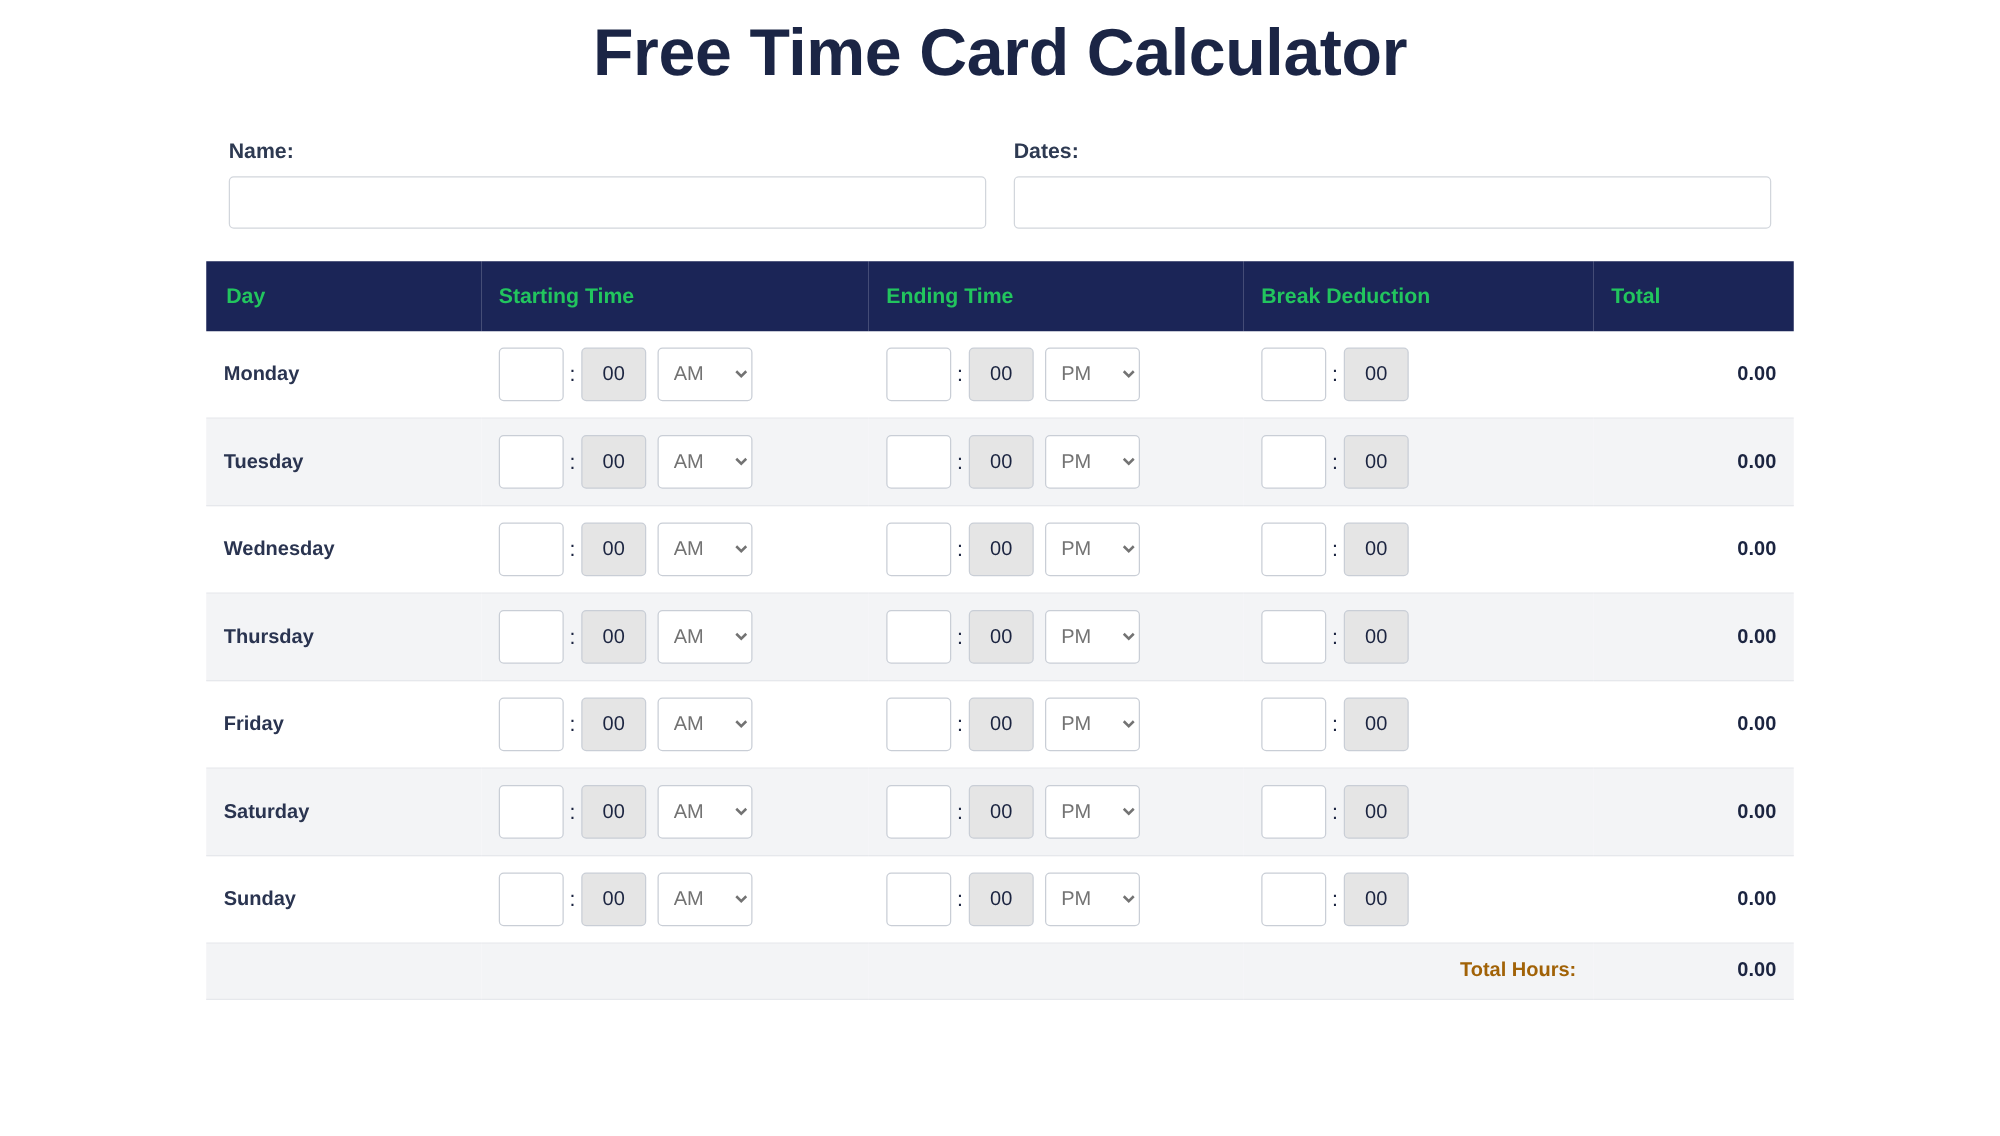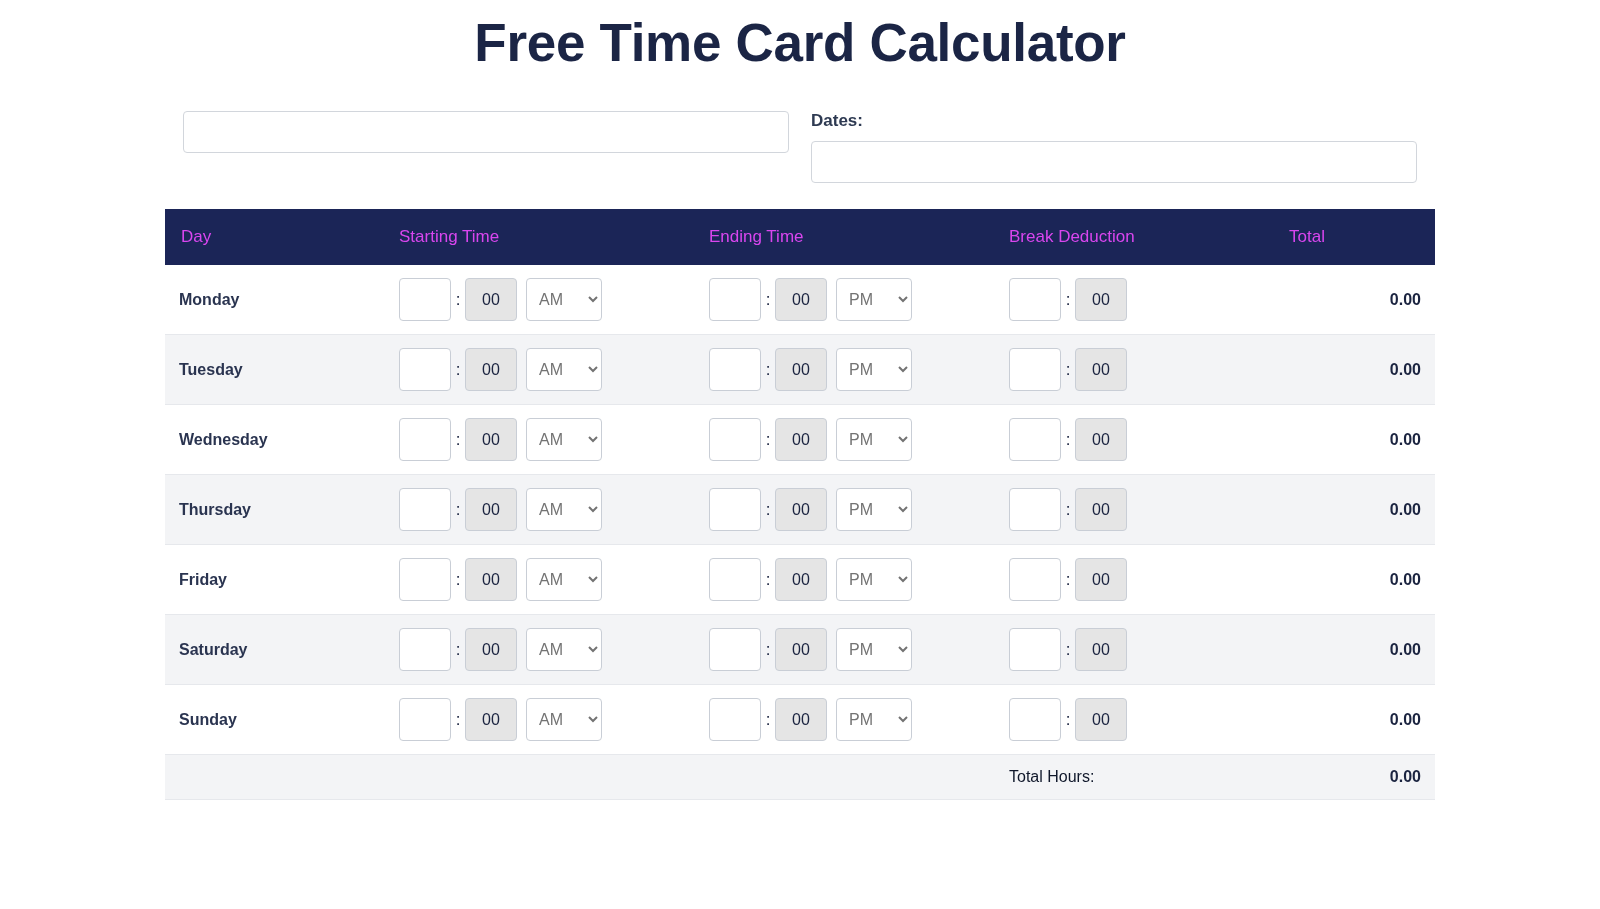--- a/index.html
+++ b/index.html
@@ -49,23 +49,23 @@
     font-family: "Liberation Sans", sans-serif;
     color: #1b2440;
   }
   table.timecard {
     width: 100%;
     border-collapse: collapse;
     table-layout: fixed;
   }
   table.timecard thead th {
     background: #1b2557;
-    color: #d946ef;
+    color: #22c55e;
     font-size: 17px;
-    font-weight: normal;
+    font-weight: bold;
     text-align: left;
     padding: 18px 14px;
   }
   th.col-day { width: 220px; padding-left: 16px !important; }
   th.col-start { width: 310px; }
   th.col-end { width: 300px; }
   th.col-break { width: 280px; }
   th.col-total { text-align: left; padding-right: 20px !important; }
   table.timecard tbody tr { border-bottom: 1px solid #e6e8ec; }
   table.timecard tbody tr.alt { background: #f3f4f6; }
@@ -131,41 +131,43 @@
     font-weight: bold;
     font-size: 16.5px;
     padding-right: 20px;
     color: #1b2440;
   }
   tr.totals-row { background: #f3f4f6; border-bottom: 1px solid #e6e8ec; }
   tr.totals-row td {
     padding: 26px 14px;
   }
   .grand-label {
-    font-weight: normal;
+    text-align: right;
+    font-weight: bold;
     font-size: 17px;
-    color: #0f172a;
+    color: #a16207;
   }
   .grand-value {
     text-align: right;
     font-weight: bold;
     font-size: 17px;
     padding-right: 20px;
     color: #1b2440;
   }
 </style>
 </head>
 <body>
 
 <h1 id="page-title">Free Time Card Calculator</h1>
 
 <div class="wrap">
 
   <div class="meta-row">
     <div class="meta-field">
+      <span class="meta-label">Name:</span>
       <input class="meta-input" type="text" value="" style="">
     </div>
     <div class="meta-field">
       <span class="meta-label">Dates:</span>
       <input class="meta-input" type="text" value="" style="">
     </div>
   </div>
 
   <table class="timecard">
     <thead>

